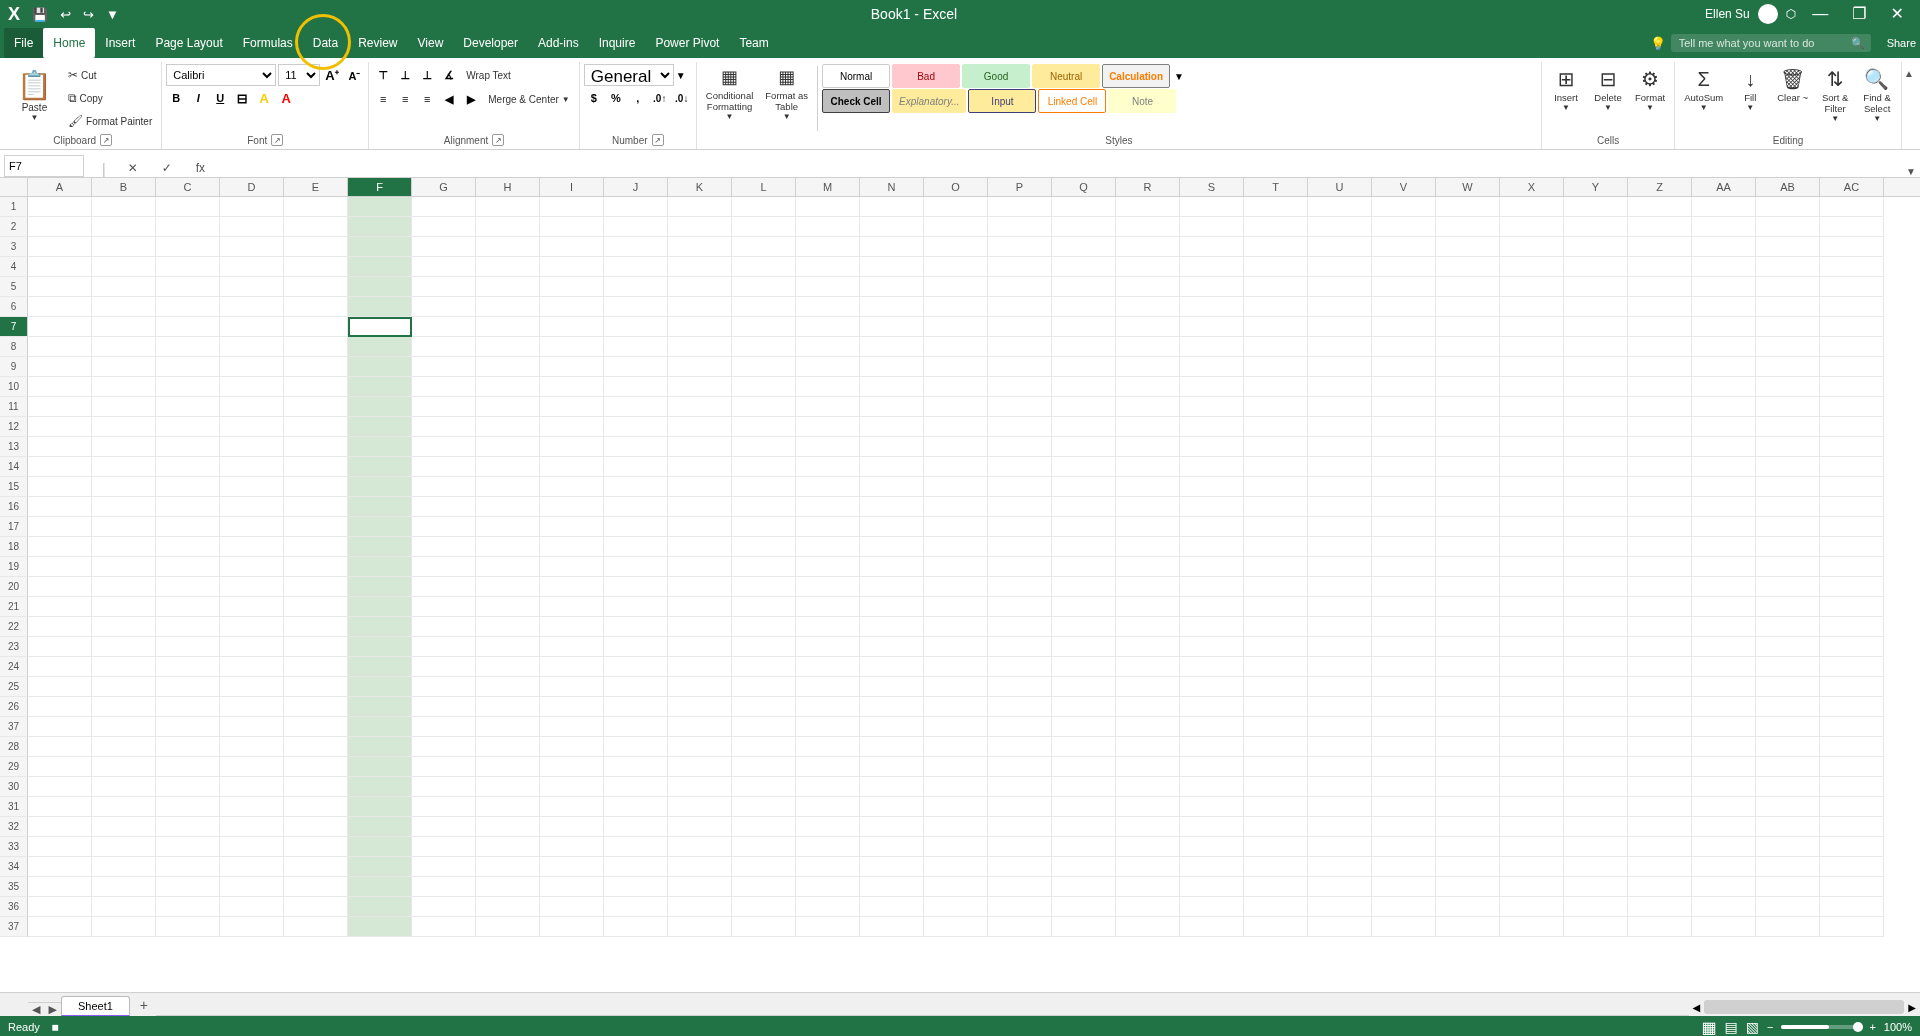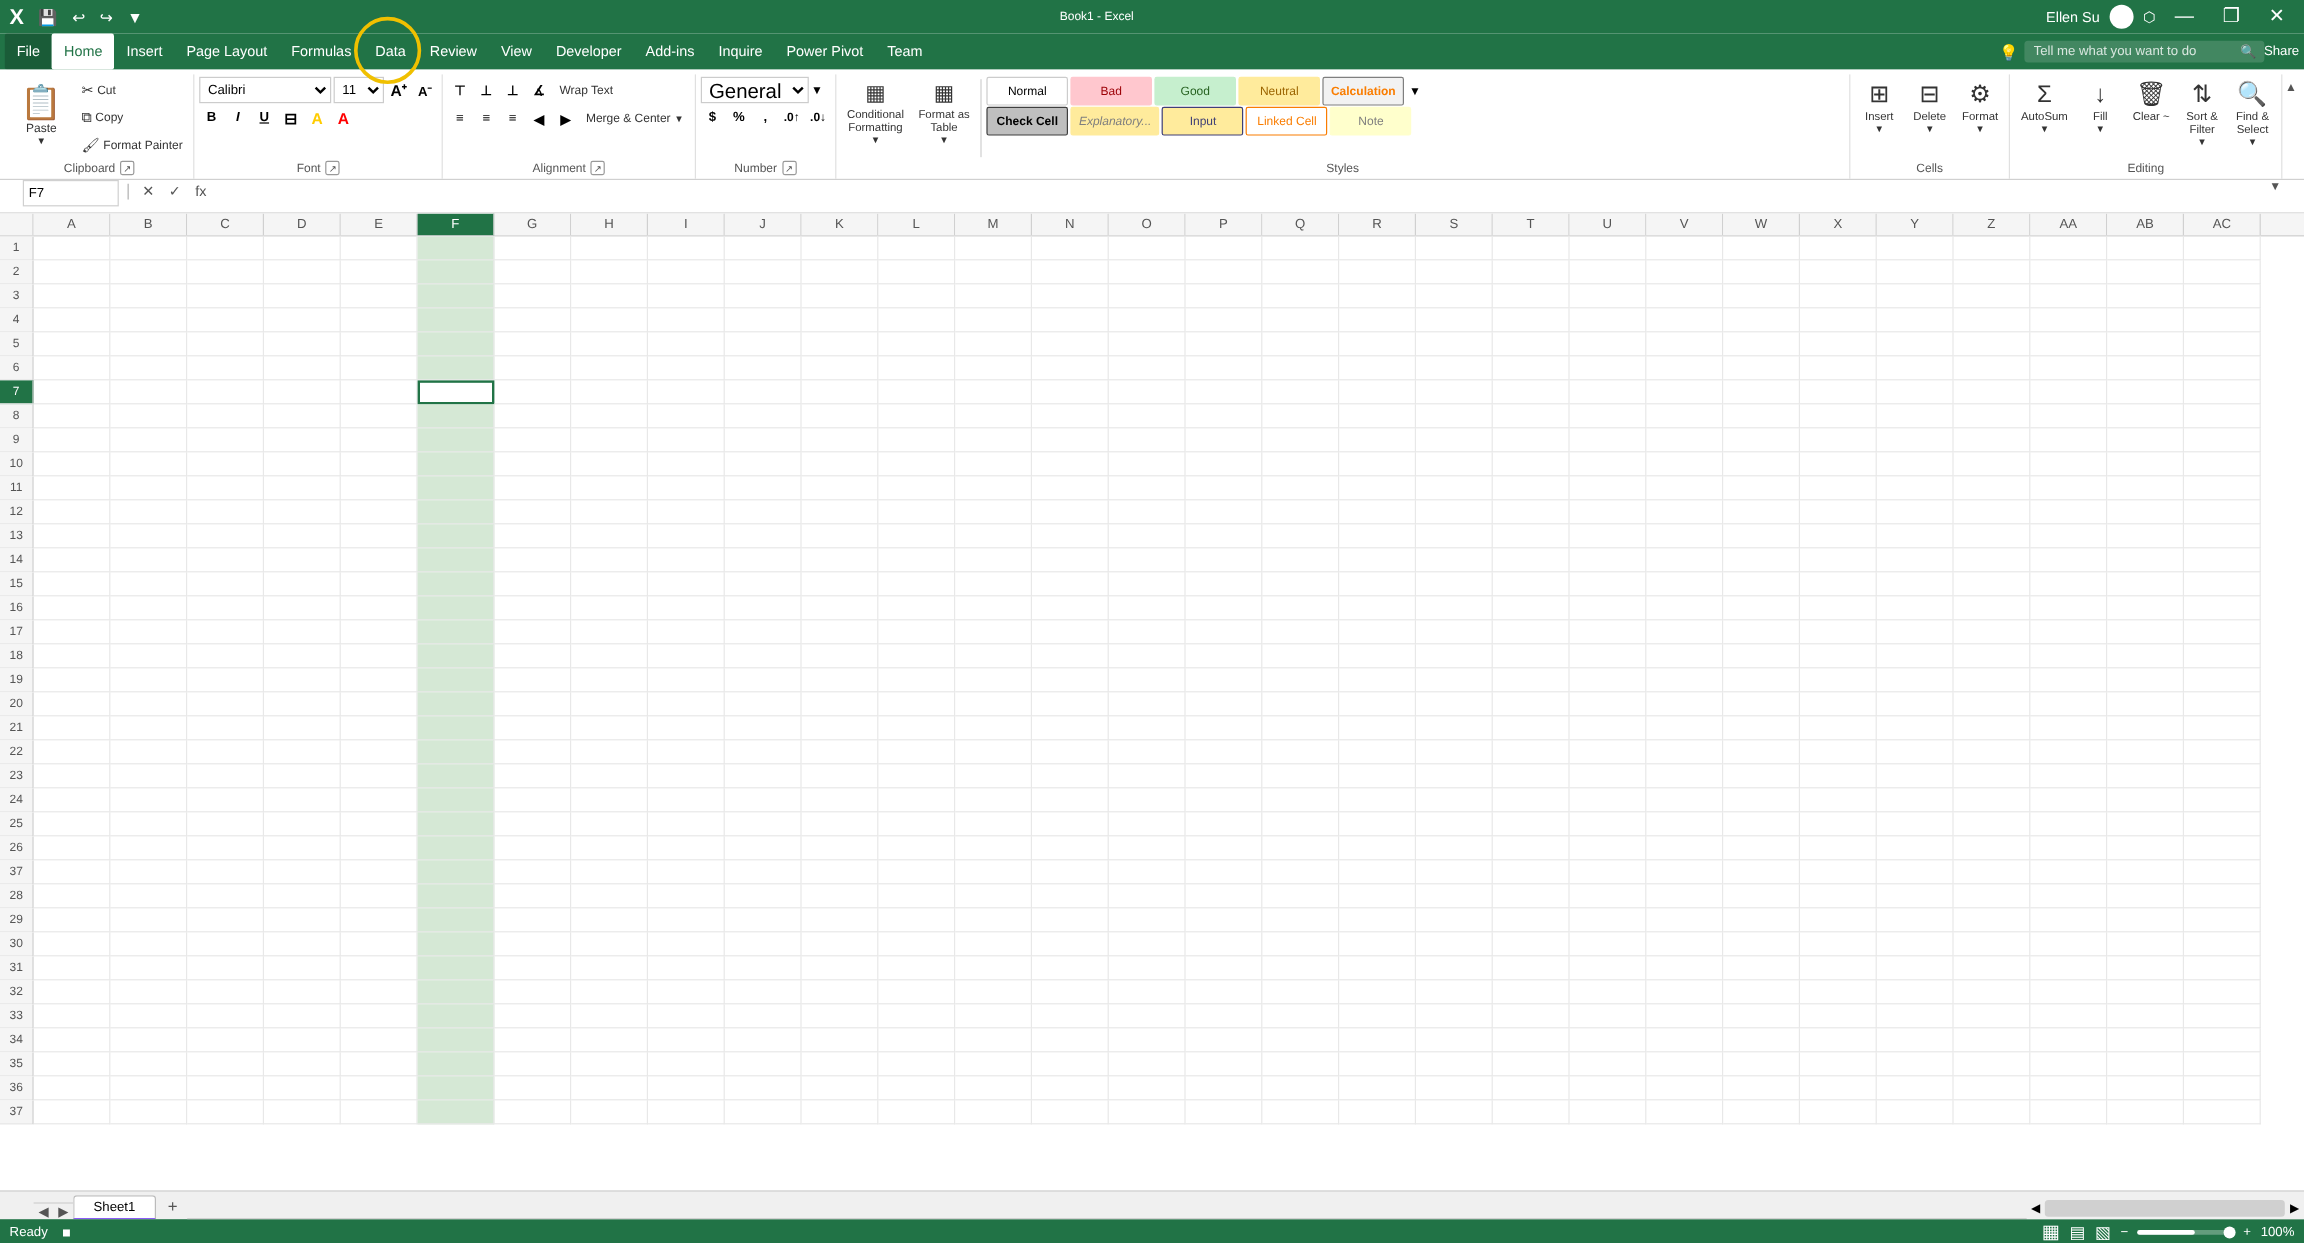--- a/index.html
+++ b/index.html
@@ -10,21 +10,21 @@
       background: #217346;
       color: white;
       height: 28px;
       display: flex;
       align-items: center;
       justify-content: space-between;
       padding: 0 8px;
       font-size: 12px;
     }
     .title-bar-left { display: flex; align-items: center; gap: 4px; }
-    .title-bar-center { font-size: 10px; font-weight: normal; }
+    .title-bar-center { font-size: 14px; font-weight: normal; }
     .title-bar-right { display: flex; align-items: center; gap: 8px; font-size: 12px; }
     .title-bar-btn { cursor: pointer; padding: 2px 8px; font-size: 16px; line-height: 1; }
     .qat-btn { color: white; cursor: pointer; padding: 2px 4px; font-size: 13px; }
 
     
     .menu-bar {
       background: #217346;
       color: white;
       height: 30px;
       display: flex;
@@ -47,21 +47,21 @@
       border: none;
       border-radius: 3px;
       color: white;
       padding: 3px 24px 3px 8px;
       font-size: 11px;
       width: 200px;
     }
     .menu-search::placeholder { color: rgba(255,255,255,0.8); }
     .menu-search-wrap { position: relative; display: flex; align-items: center; }
     .search-icon-menu { position: absolute; right: 6px; color: rgba(255,255,255,0.8); font-size: 11px; }
-    .menu-right { display: flex; align-items: flex-start; gap: 8px; color: white; font-size: 11px; }
+    .menu-right { display: flex; align-items: flex-start; gap: 8px; margin-left: 16px; color: white; font-size: 11px; }
 
     
     .ribbon {
       background: white;
       border-bottom: 1px solid #d0d0d0;
       padding: 4px 4px 0;
       display: flex;
       align-items: stretch;
       gap: 0;
       min-height: 90px;
@@ -206,23 +206,23 @@
     .style-note { background: #ffffcc; color: #7f7f7f; border-color: #ffffcc; }
     .styles-col { display: flex; flex-direction: column; gap: 1px; }
     .styles-row { display: flex; gap: 2px; }
 
     
     .formula-bar {
       background: white;
       border-bottom: 1px solid #d0d0d0;
       height: 28px;
       display: flex;
-      align-items: flex-start;
-      padding: 0 19px;
-      gap: 4px;
+      align-items: flex-end;
+      padding: 0 4px;
+      gap: 16px;
     }
     .name-box {
       width: 80px;
       border: 1px solid #d0d0d0;
       padding: 2px 4px;
       font-size: 11px;
       height: 22px;
     }
     .formula-btn { cursor: pointer; padding: 2px 4px; font-size: 12px; color: #555; }
     .formula-input {

